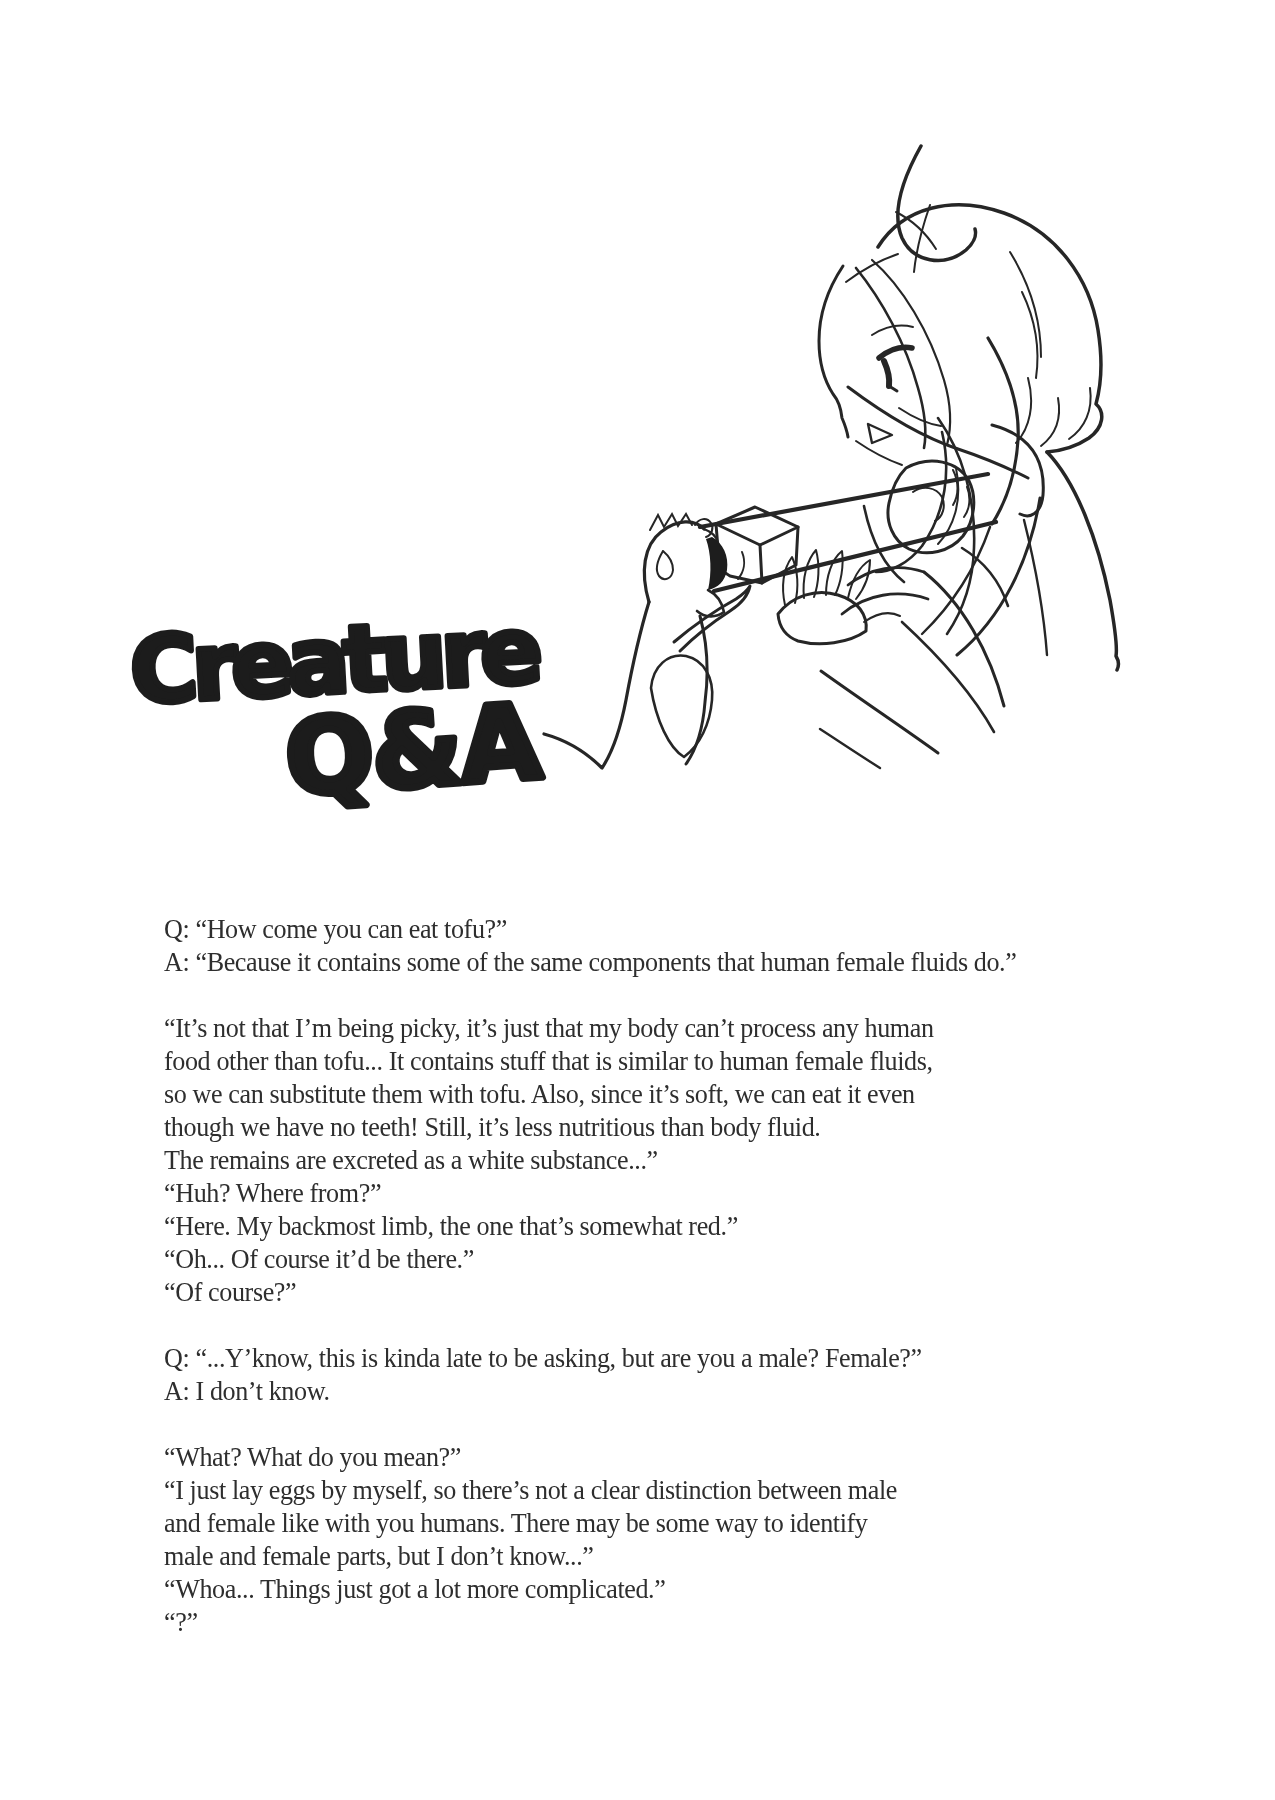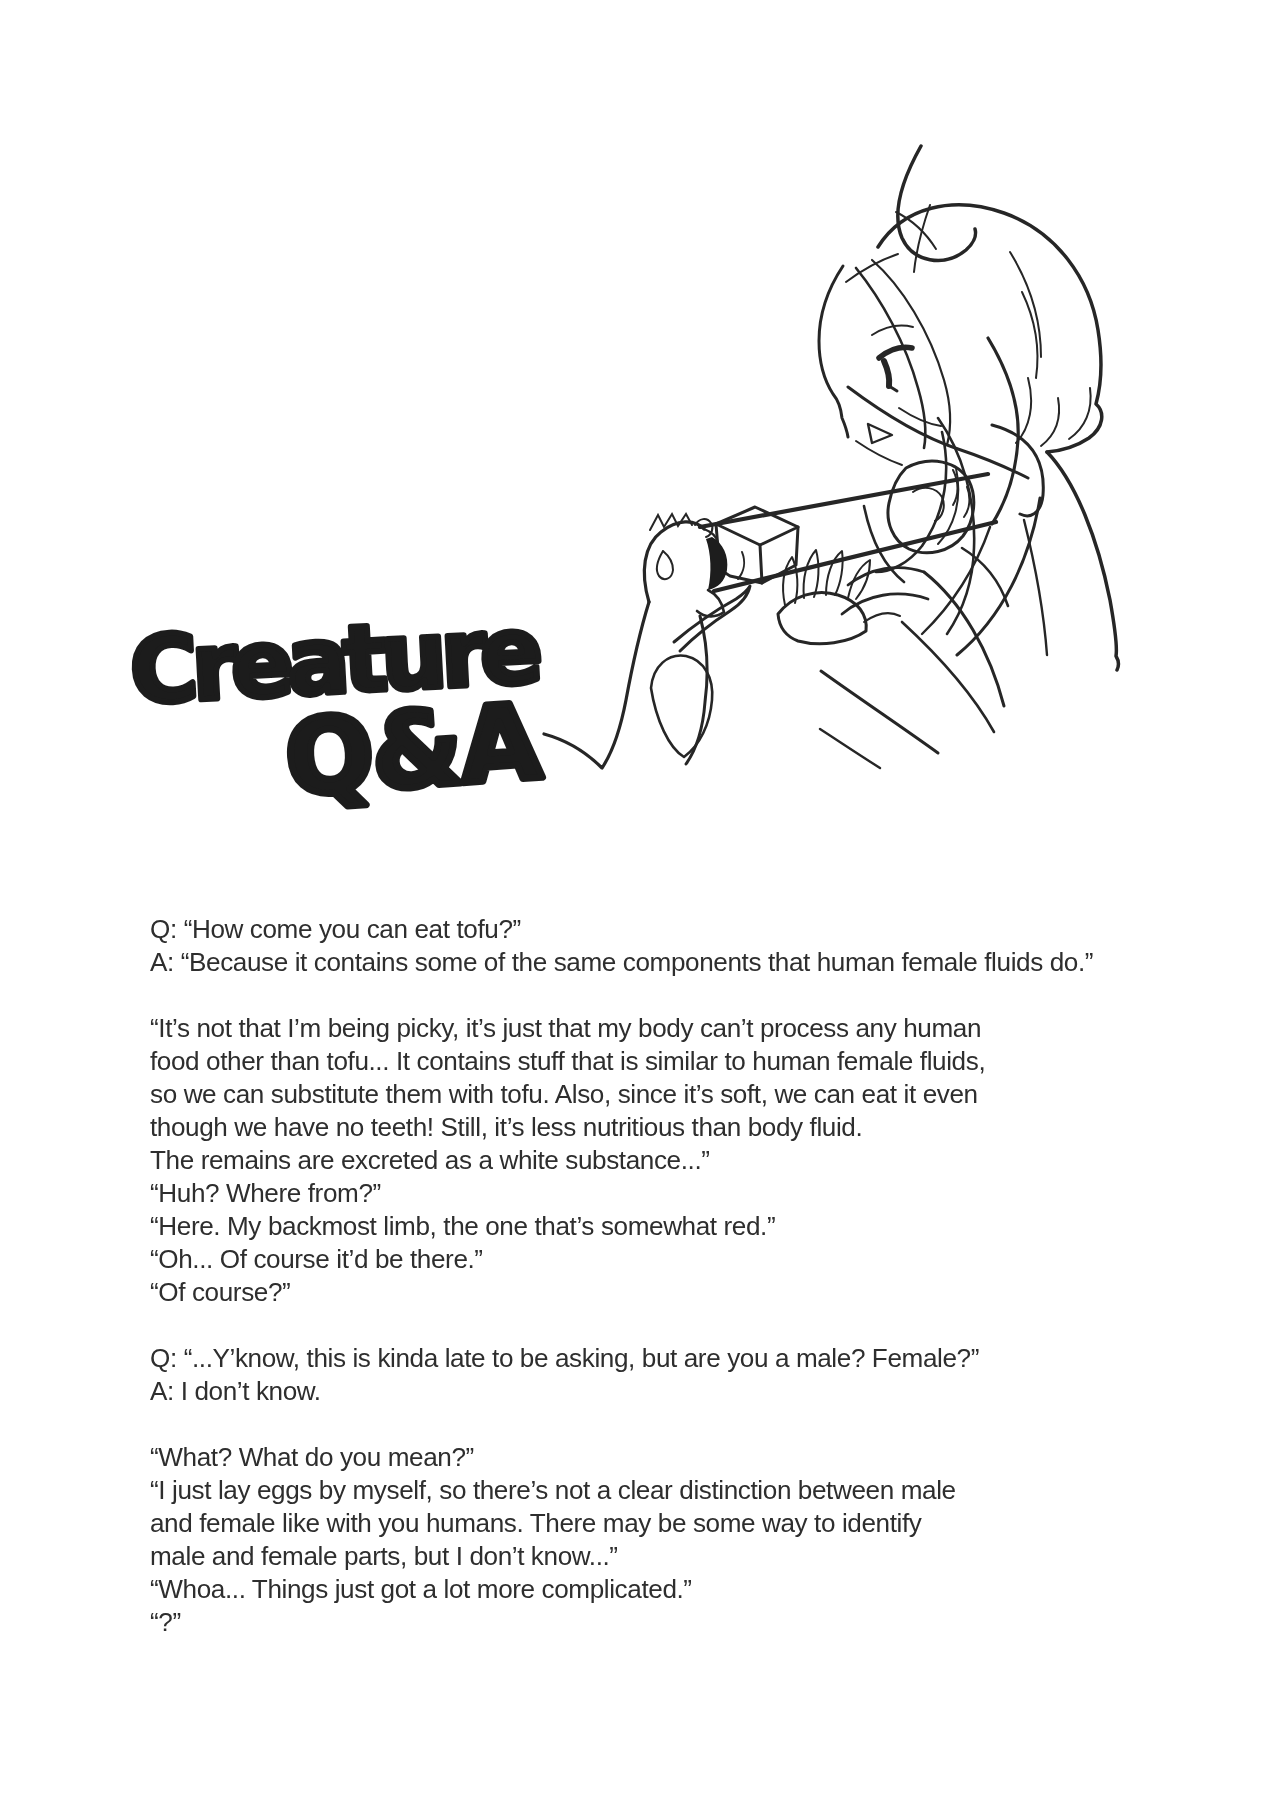--- a/index.html
+++ b/index.html
@@ -8,21 +8,21 @@
     width:1275px;height:1800px;
     background:#ffffff;
     overflow:hidden;
     font-family:"Liberation Sans", sans-serif;
   }
   .art{
     position:absolute;left:0;top:0;width:1275px;height:1800px;
     pointer-events:none;
   }
   .qa-block{
-    position:absolute;left:150px;top:913px;width:1060px;
+    position:absolute;left:164px;top:913px;width:1060px;font-family:Liberation Serif, serif;
   }
   .qa-line{
     height:33px;line-height:33px;
     font-size:26.5px;
     letter-spacing:-0.4px;
     color:#2e2e2e;
     white-space:nowrap;
     transform:scaleX(0.985);
     transform-origin:left center;
   }

